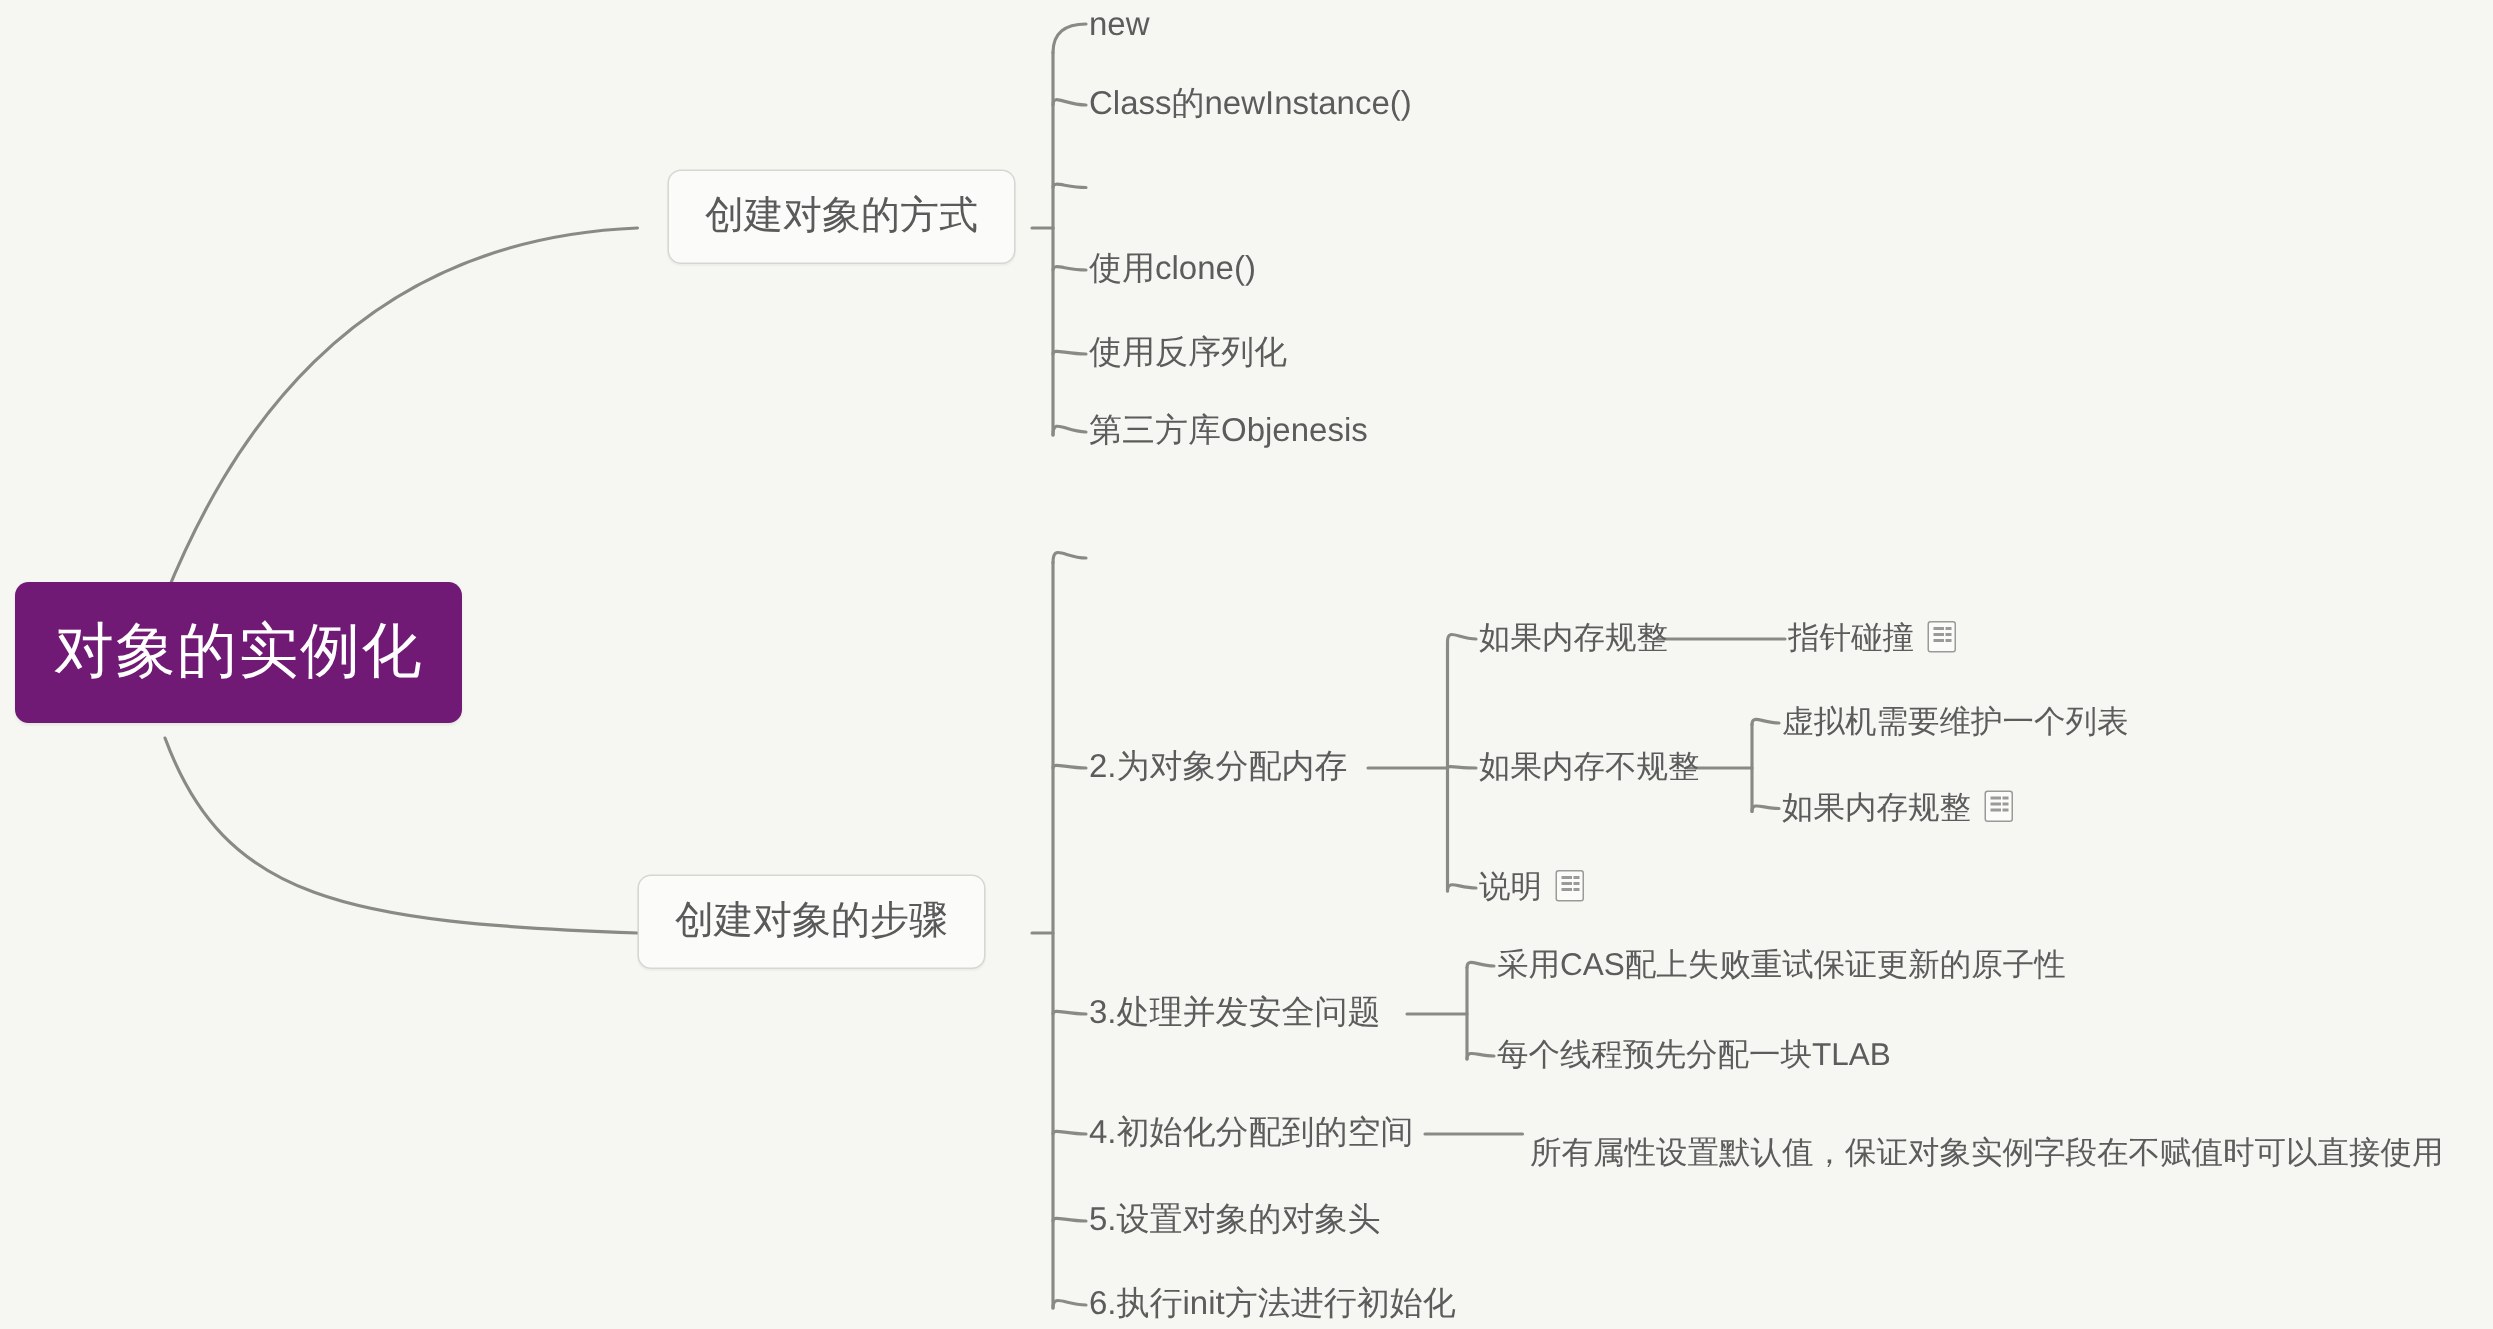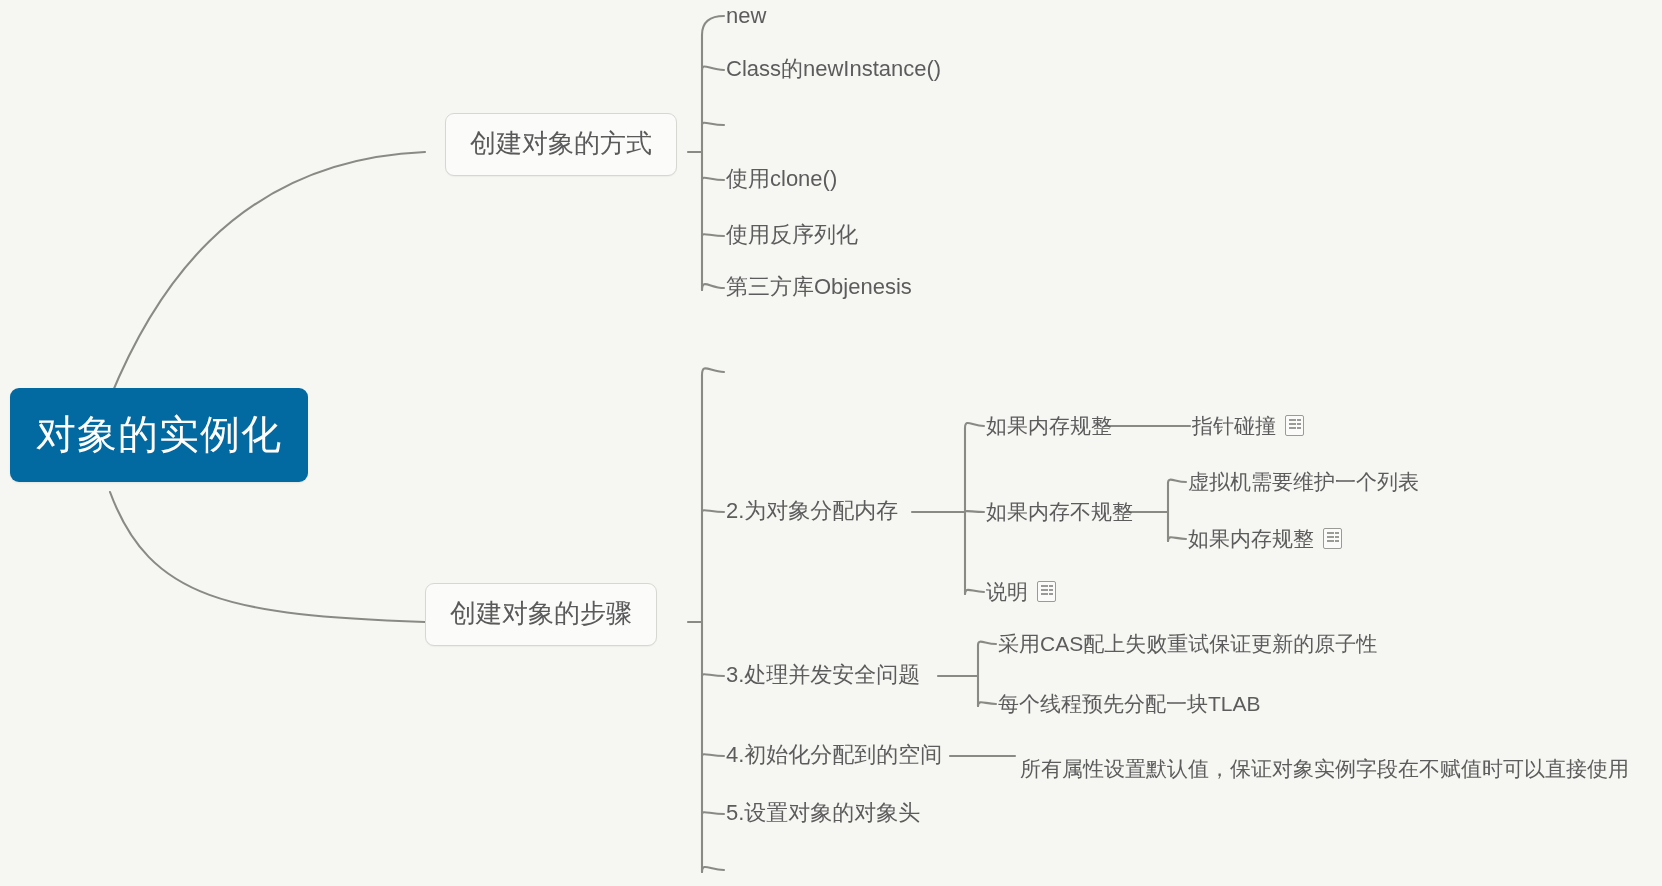--- a/index.html
+++ b/index.html
@@ -23,21 +23,21 @@
     height: 886px;
     pointer-events: none;
   }
   .node {
     position: absolute;
     white-space: nowrap;
     color: #595959;
     line-height: 1.2;
   }
   .root {
-    background: #0369a1;
+    background: #701a75;
     color: #ffffff;
     border-radius: 9px;
     font-size: 40px;
     letter-spacing: 1px;
     padding: 22px 26px 24px 26px;
     box-shadow: 0 1px 2px rgba(0,0,0,0.08);
   }
   .branch {
     background: #fbfbfa;
     border: 1px solid #d7d7d2;
@@ -206,14 +206,17 @@
   <div class="node leaf" style="left:726px; top:742px;">
     <span>4.初始化分配到的空间</span>
   </div>
   <div class="node leaf sm" style="left:1020px; top:756px;">
     <span>所有属性设置默认值，保证对象实例字段在不赋值时可以直接使用</span>
   </div>
 
   <div class="node leaf" style="left:726px; top:800px;">
     <span>5.设置对象的对象头</span>
   </div>
+  <div class="node leaf" style="left:726px; top:856px;">
+    <span>6.执行init方法进行初始化</span>
+  </div>
 
 </div>
 
 </body></html>

